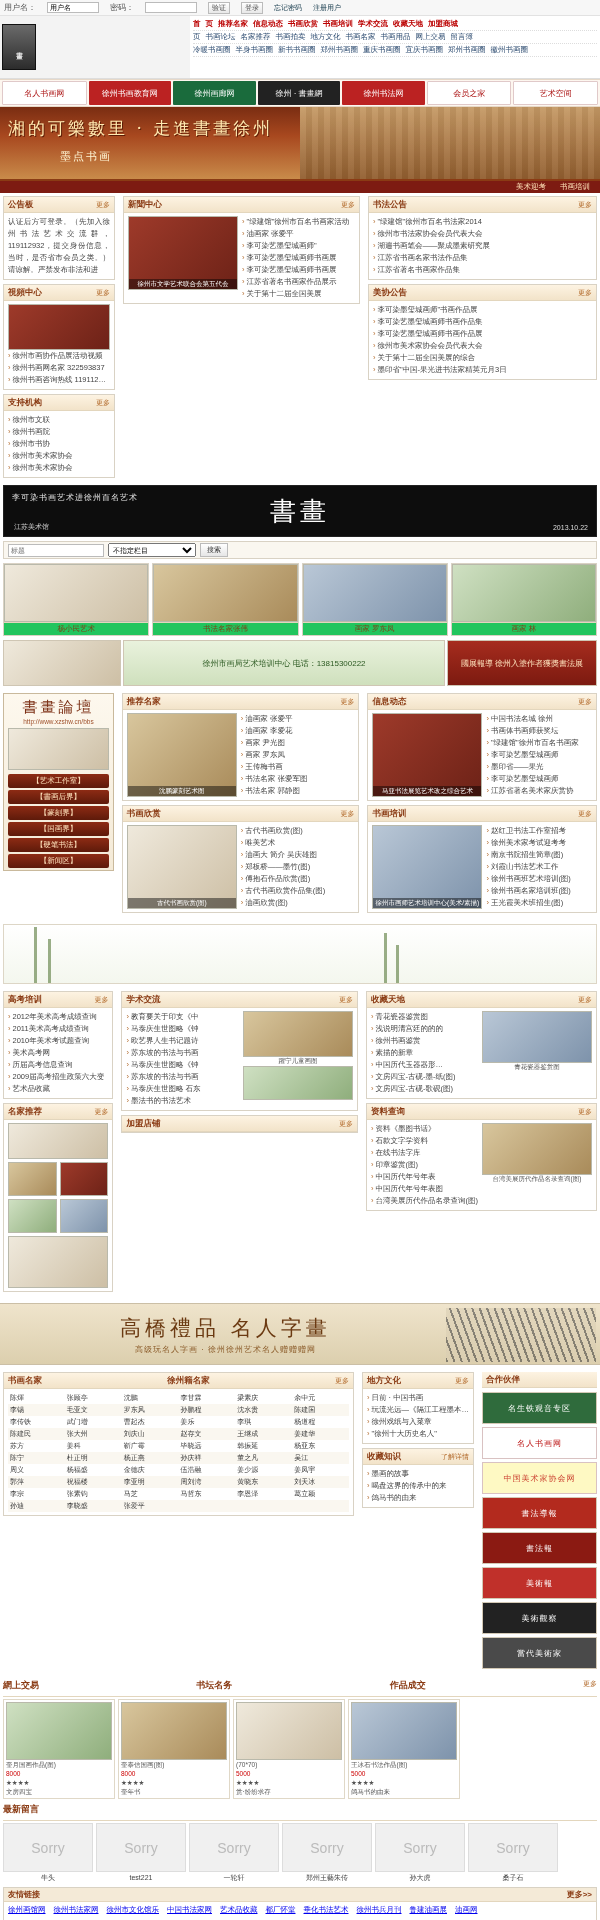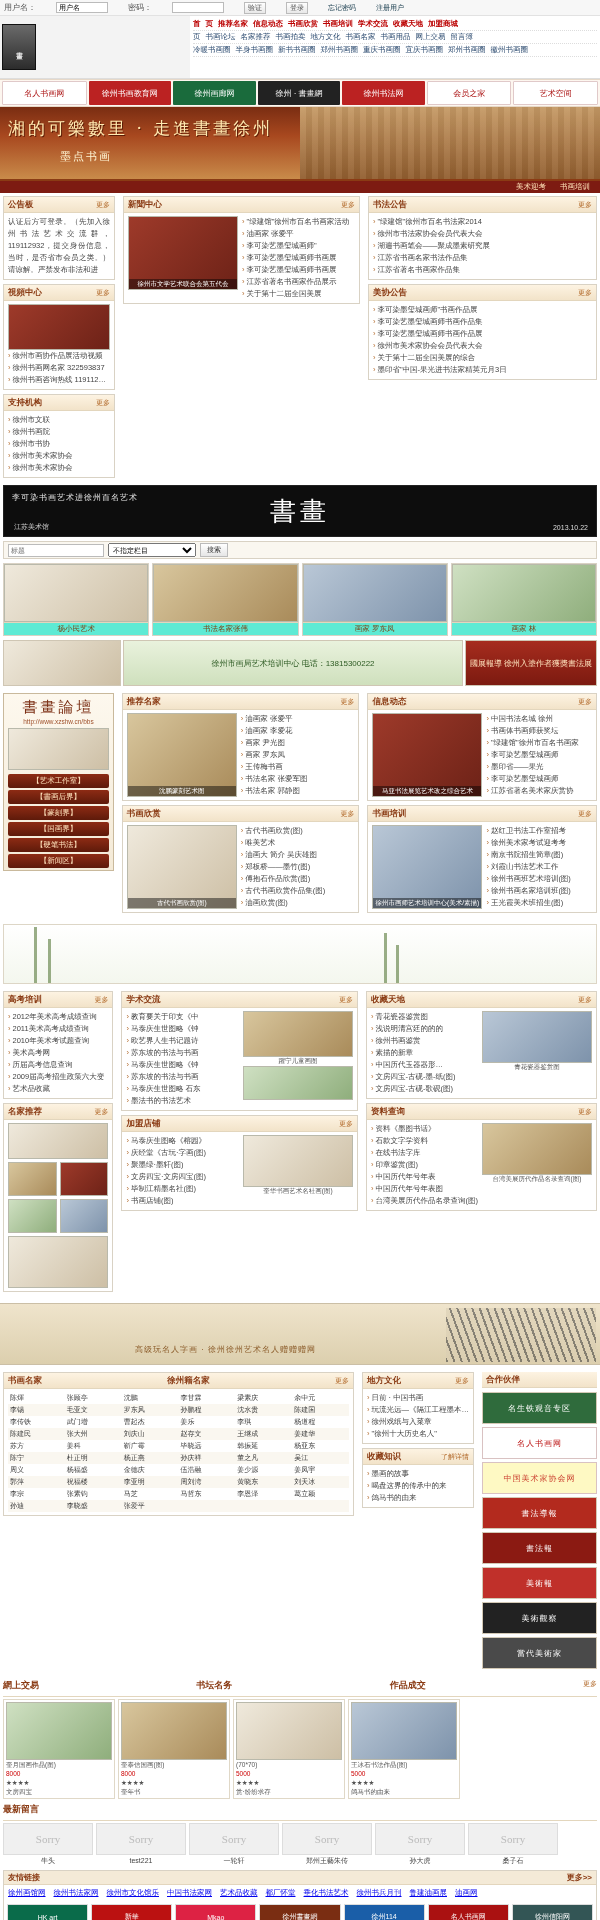--- a/index.html
+++ b/index.html
@@ -9,21 +9,21 @@
     background: #ffffff;
     font-family: "Liberation Sans", sans-serif;
     font-size: 9px;
     color: #333;
   }
   .page { width: 600px; position: relative; }
 
   
   .topbar {
     height: 16px; background: #f7f7f7; border-bottom: 1px solid #e2e2e2;
-    display: flex; align-items: center; gap: 20px; padding: 0 4px;
+    display: flex; align-items: center; gap: 11px; padding: 0 4px;
     font-size: 8px; color: #555;
   }
   .topbar input.tb {
     height: 11px; width: 52px; border: 1px solid #bbb; background: #fff;
     font-size: 7px; padding: 0 2px;
   }
   .topbar .btn {
     height: 12px; min-width: 22px; border: 1px solid #bbb; background: linear-gradient(#fff,#e8e8e8);
     font-size: 7px; display: inline-flex; align-items: center; justify-content: center; padding: 0 3px;
     cursor: pointer;
@@ -169,21 +169,21 @@
     height: 14px; padding: 0 6px; font-size: 7px; border: 1px solid #bbb;
     background: linear-gradient(#fff,#e6e6e6); display: flex; align-items: center; cursor: pointer;
   }
 
   
   .cardrow { display: flex; gap: 3px; padding: 0 3px 4px; }
   .cardrow .card { flex: 1; border: 1px solid #d9d2c4; background: #fff; }
   .cardrow .card .im { height: 58px; }
   .cardrow .card .lb {
     height: 13px; font-size: 7.5px; display: flex; align-items: center; justify-content: center;
-    background: #5eead4; border-top: 1px solid #e3d6bd; color: #7a4418; text-align: right;
+    background: #22c55e; border-top: 1px solid #e3d6bd; color: #7a4418; text-align: right;
   }
 
   
   .adstrip { margin: 0 0 4px; display: flex; gap: 2px; padding: 0 3px; }
   .adstrip .a { height: 46px; border: 1px solid #cfc6b4; }
 
   
   .forum { border: 1px solid #c9b99c; background: linear-gradient(#fdf8ee,#f4ead7); }
   .forum .ft {
     text-align: center; font-family: "DejaVu Serif", serif; font-size: 15px; color: #7a2d12;
@@ -245,22 +245,22 @@
   .mcell .im { height: 58px; }
   .mcell .info { font-size: 6.5px; line-height: 9px; color: #555; }
   .mcell .price { color: #c00; }
 
   
   .guest { display: flex; gap: 3px; padding: 0 3px; }
   .guest .g {
     width: 90px; text-align: center;
   }
   .guest .g .av {
-    height: 32px; background: #f0f0f0; border: 1px solid #ddd;
-    display: flex; align-items: center; justify-content: center; color: #bbb; font-size: 11px; font-family: Liberation Serif, serif;
+    height: 49px; background: #f0f0f0; border: 1px solid #ddd;
+    display: flex; align-items: center; justify-content: center; color: #bbb; font-size: 14px;
   }
   .guest .g .nm { font-size: 7px; color: #444; line-height: 11px; }
 
   
   .linkpanel { margin: 4px 3px; border: 1px solid #d9d2c4; }
   .linkpanel .ttl2 {
     height: 14px; background: #f4ead7; border-bottom: 1px solid #e3d6bd;
     display: flex; align-items: center; justify-content: space-between; padding: 0 4px;
     font-size: 8px; color: #8a3b14; font-weight: bold;
   }
@@ -493,21 +493,21 @@
     </div>
     <div class="card">
       <div class="im ph green"></div>
       <div class="lb">画家 林</div>
     </div>
   </div>
 
   <div class="adstrip">
     <div class="a ph ink" style="width:118px;"></div>
     <div class="a" style="flex:1;background:linear-gradient(#e9f2dd,#cfe0bd);display:flex;align-items:center;justify-content:center;font-size:8px;color:#2c5a22;text-align:center;">徐州市画局艺术培训中心 电话：13815300222</div>
-    <div class="a" style="width:132px;background:linear-gradient(#a62c1e,#7c1a10);display:flex;align-items:center;justify-content:center;font-size:8px;color:#ffe4bf;text-align:center;">國展報導 徐州入塗作者獲獎書法展</div>
+    <div class="a" style="width:150px;background:linear-gradient(#a62c1e,#7c1a10);display:flex;align-items:center;justify-content:center;font-size:8px;color:#ffe4bf;text-align:center;">國展報導 徐州入塗作者獲獎書法展</div>
   </div>
 
   <div class="cols">
     <div class="col-l">
       <div class="forum">
         <div class="ft">書畫論壇</div>
         <div class="fu">http://www.xzshw.cn/bbs</div>
         <div class="fimg ph ink"></div>
         <div class="fitem">【艺术工作室】</div>
         <div class="fitem">【書画后界】</div>
@@ -701,38 +701,20 @@
               <div class="ph green" style="height:34px;"></div>
             </div>
           </div>
         </div>
       </div>
       <div class="panel">
         <div class="ttl">
           <span>加盟店铺</span>
           <span class="more">更多</span>
         </div>
-        <div class="body">
-          <div class="newsgrid">
-            <div class="right">
-              <ul class="lst">
-                <li>马泰庆生图略《榕园》</li>
-                <li>庆经堂《古玩·字画(图)</li>
-                <li>聚墨绿·墨轩(图)</li>
-                <li>文房四宝·文房四宝(图)</li>
-                <li>毕制江精墨名社(图)</li>
-                <li>书画店铺(图)</li>
-              </ul>
-            </div>
-            <div class="left">
-              <div class="ph ink" style="height:52px;"></div>
-              <div class="cp" style="font-size:6.5px;text-align:center;color:#555;">奎华书画艺术名社画(图)</div>
-            </div>
-          </div>
-        </div>
       </div>
     </div>
 
     <div class="col-r">
       <div class="panel">
         <div class="ttl">
           <span>收藏天地</span>
           <span class="more">更多</span>
         </div>
         <div class="body">
@@ -778,20 +760,21 @@
               <div class="cp" style="font-size:6.5px;text-align:center;color:#555;">台湾美展历代作品名录查询(图)</div>
             </div>
           </div>
         </div>
       </div>
     </div>
   </div>
 
   <div class="giftband">
     <div class="ink"></div>
+    <div class="g1">高橋禮品 名人字畫</div>
     <div class="g2">高级玩名人字画 · 徐州徐州艺术名人赠赠赠网</div>
   </div>
 
   <div class="cols">
     <div style="width:360px;">
       <div class="panel">
         <div class="ttl">
           <span>书画名家</span>
           <span>徐州籍名家</span>
           <span class="more">更多</span>

